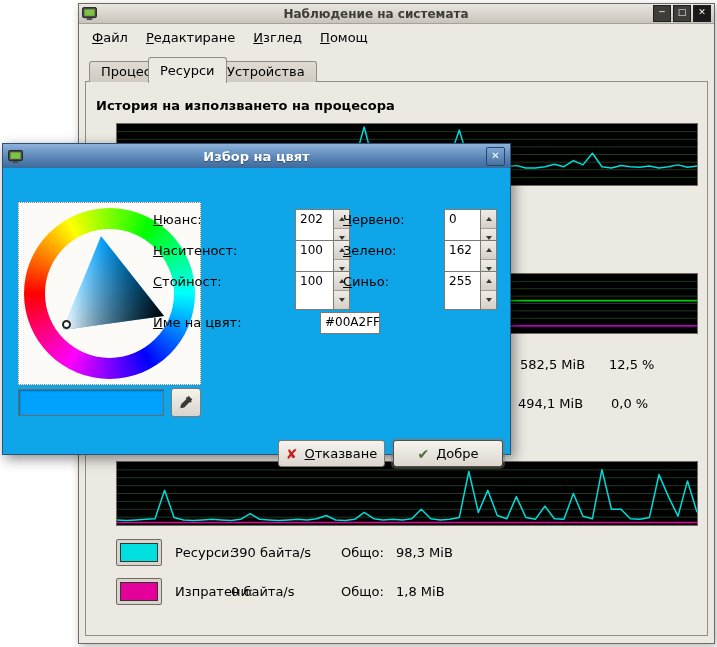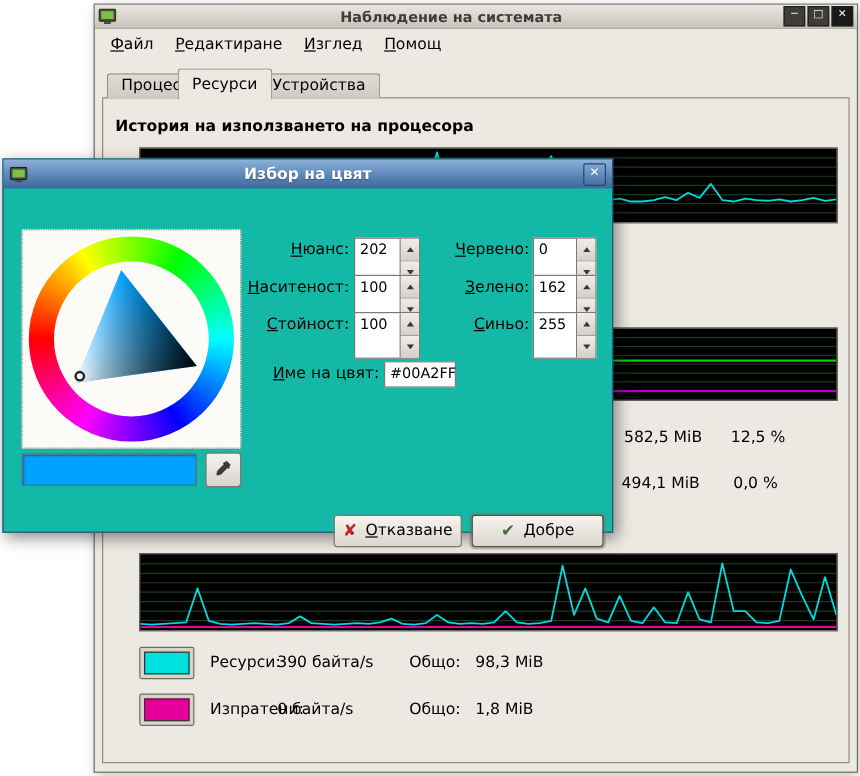--- a/index.html
+++ b/index.html
@@ -27,22 +27,22 @@
     border:1px solid #918d85;background:#ece9e2;z-index:0;}
   .section-title{position:absolute;font-weight:bold;z-index:1;}
   
   .chart{position:absolute;background:#000;border:1px solid #6f6b64;z-index:1;box-sizing:border-box;}
   .chart svg{position:absolute;left:0;top:0;width:100%;height:100%;}
   .stat-text{position:absolute;z-index:1;}
   .color-swatch{position:absolute;width:46px;height:27px;z-index:1;box-sizing:border-box;
     border:1px solid #6f6b64;background:#d8d4cb;padding:3px;border-radius:2px;}
   .color-swatch .fill{width:100%;height:100%;border:1px solid #333;box-sizing:border-box;}
   
-  #color-dialog{position:absolute;left:2px;top:132px;width:509px;height:312px;
-    background:#14b8a6;border:1px solid #2f4f78;box-shadow:3px 4px 12px rgba(0,0,0,.45);
+  #color-dialog{position:absolute;left:2px;top:143px;width:509px;height:312px;
+    background:#0ea5e9;border:1px solid #2f4f78;box-shadow:3px 4px 12px rgba(0,0,0,.45);
     z-index:10;box-sizing:border-box;}
   .titlebar-blue{position:absolute;left:0;top:0;right:0;height:24px;
     background:linear-gradient(#8db1da 0%,#5b87b8 55%,#3e6a9b 100%);
     display:flex;align-items:center;padding:0 5px;box-sizing:border-box;}
   .titlebar-blue .tb-title{flex:1;text-align:center;font-weight:bold;font-size:13px;color:#fff;
     text-shadow:0 1px 1px rgba(0,0,0,.4);}
   .dlg-close{width:17px;height:17px;border:1px solid #27456b;border-radius:2px;
     background:linear-gradient(#7ea6d2,#47729f);color:#fff;font-size:10px;font-weight:bold;
     line-height:15px;text-align:center;}
   .dlg-body{position:absolute;left:0;top:24px;right:0;bottom:0;}
@@ -54,21 +54,21 @@
   .ring-hole{position:absolute;left:26px;top:26px;width:129px;height:129px;border-radius:50%;background:#fcfbf8;}
   .triangle-svg{position:absolute;left:26px;top:26px;width:129px;height:129px;}
   .sv-selector{position:absolute;left:43px;top:117px;width:9px;height:9px;border:2px solid #222;
     border-radius:50%;background:rgba(255,255,255,.9);box-sizing:border-box;}
   .preview-bar{position:absolute;left:15px;top:221px;width:146px;height:27px;
     border:1px solid #6f6b64;box-shadow:inset 1px 1px 2px rgba(0,0,0,.35);box-sizing:border-box;}
   .dropper-btn{position:absolute;left:168px;top:220px;width:30px;height:29px;
     background:linear-gradient(#f6f3ee,#d9d4cc);border:1px solid #7d7973;border-radius:3px;
     display:flex;align-items:center;justify-content:center;box-sizing:border-box;}
   
-  .field-label{position:absolute;text-align:right;}
+  .field-label{position:absolute;text-align:left;}
   .spinbox{position:absolute;height:39px;background:#fff;border:1px solid #7d7973;
     display:flex;box-sizing:border-box;}
   .spin-value{flex:1;padding:2px 4px;font-size:12px;overflow:hidden;}
   .spin-arrows{width:15px;display:flex;flex-direction:column;border-left:1px solid #7d7973;}
   .spin-half{flex:1;background:linear-gradient(#f0ede8,#d4d0c8);display:flex;align-items:center;justify-content:center;}
   .spin-half.up{border-bottom:1px solid #a39f97;}
   .tri-up{width:0;height:0;border-left:3px solid transparent;border-right:3px solid transparent;border-bottom:4px solid #3a3833;}
   .tri-down{width:0;height:0;border-left:3px solid transparent;border-right:3px solid transparent;border-top:4px solid #3a3833;}
   .text-input{position:absolute;height:22px;background:#fff;border:1px solid #7d7973;
     padding:2px 4px;font-size:12px;box-sizing:border-box;}

